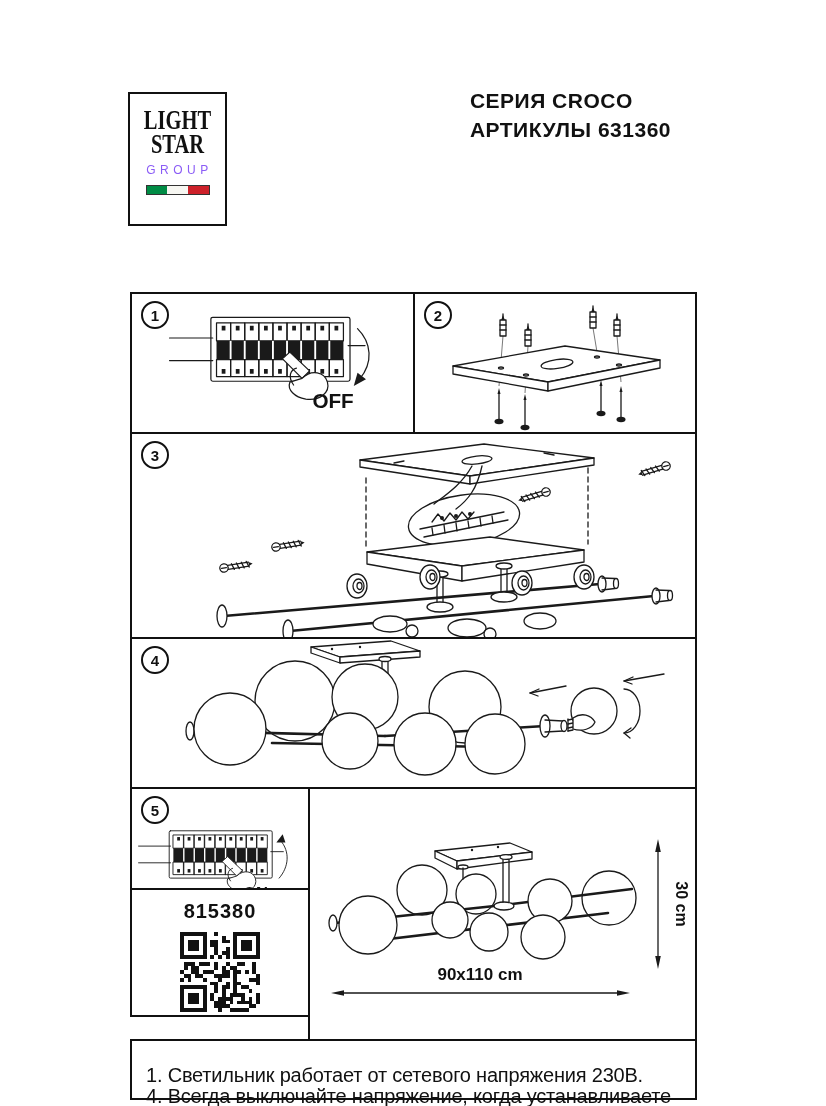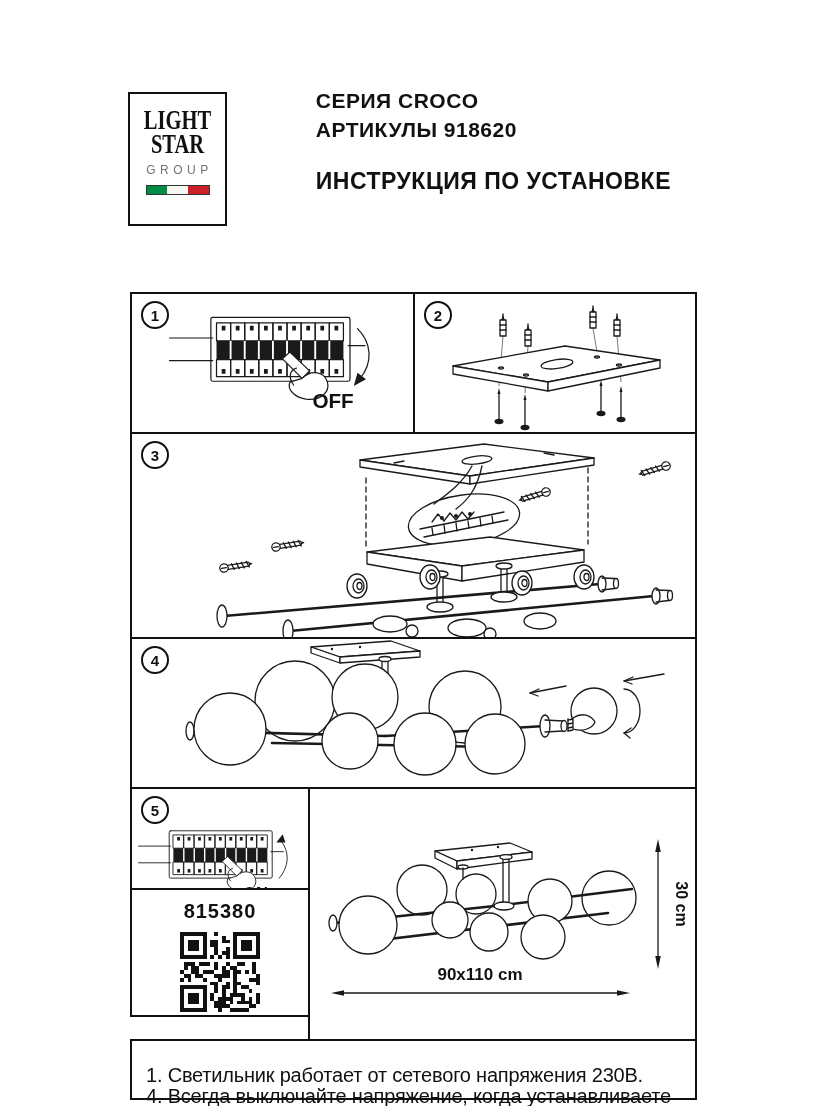--- a/index.html
+++ b/index.html
@@ -4,21 +4,21 @@
 <style>
   html,body{margin:0;padding:0;background:#fff;}
   .page{position:relative;width:800px;height:1106px;background:#fff;overflow:hidden;
         font-family:"Liberation Sans",sans-serif;color:#111;margin-top:30px;}
   
   .logo-box{position:absolute;left:128px;top:62px;width:99px;height:134px;
             border:2px solid #111;box-sizing:border-box;text-align:center;}
   .logo-word{font-family:"Liberation Serif",serif;font-weight:bold;font-size:27px;
              line-height:24px;transform:scaleX(0.76);letter-spacing:0px;color:#101010;}
   .logo-words{margin-top:14px;}
-  .logo-group{margin-top:7px;font-size:12px;letter-spacing:4.5px;text-indent:4px;color:#737373;}
+  .logo-group{margin-top:7px;font-size:12px;letter-spacing:4.5px;text-indent:4px;color:#8b5cf6;}
   .flag{width:62px;height:8px;margin:8px auto 0;border:1px solid #333;display:flex;box-sizing:content-box;}
   .flag div{flex:1;}
   .flag .g{background:#008C45;} .flag .w{background:#F7F7F2;} .flag .r{background:#CD212A;}
   .header-right{position:absolute;right:129px;top:56px;text-align:left;}
   .hr-series{font-weight:bold;font-size:21px;line-height:29px;letter-spacing:0.5px;}
   .hr-title{margin-top:24px;font-weight:bold;font-size:23px;line-height:26px;letter-spacing:0.5px;}
   
   .grid{position:absolute;left:130px;top:262px;width:567px;height:808px;}
   .cell{position:absolute;box-sizing:border-box;border:2px solid #111;background:#fff;}
   .c1{left:0;top:0;width:285px;height:142px;}
@@ -162,24 +162,23 @@
     <div class="flag">
       <div class="g"></div>
       <div class="w"></div>
       <div class="r"></div>
     </div>
   </div>
 
   <div class="header-right">
     <div class="hr-series">
       <div>СЕРИЯ CROCO</div>
-      <div>АРТИКУЛЫ 918620</div>
+      <div>АРТИКУЛЫ 631360</div>
     </div>
     <div class="hr-title">
-      <div>ИНСТРУКЦИЯ ПО УСТАНОВКЕ</div>
     </div>
   </div>
 
   <div class="grid">
 
     <div class="cell c1">
       <div class="badge">1</div>
       <svg width="235" height="115" viewBox="0 0 250 122" style="margin:10px 0 0 30px">
         <use href="#breaker-panel"></use>
         <path d="M208,26 C223,41 225,62 210,80" class="ln" stroke-width="1.6"></path>

